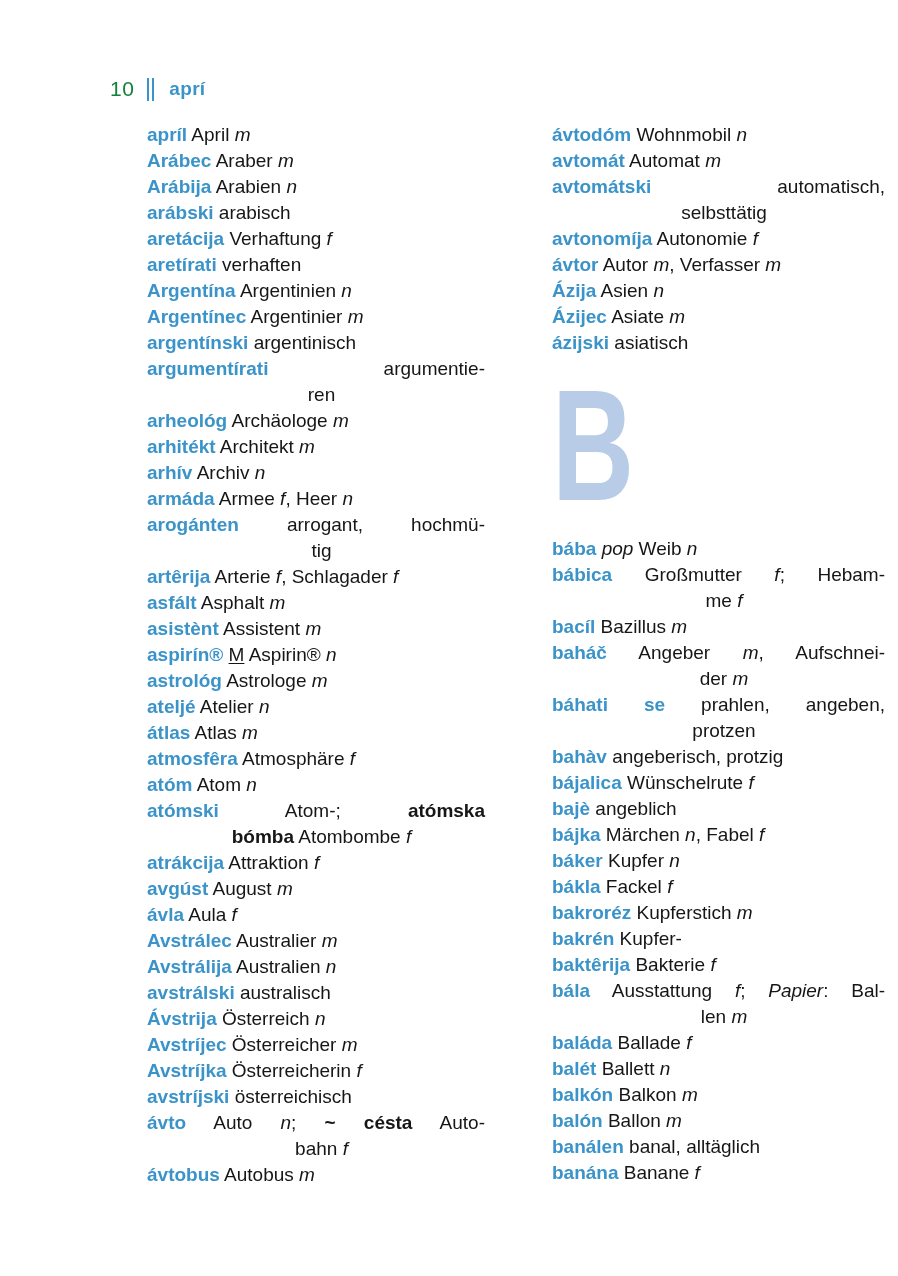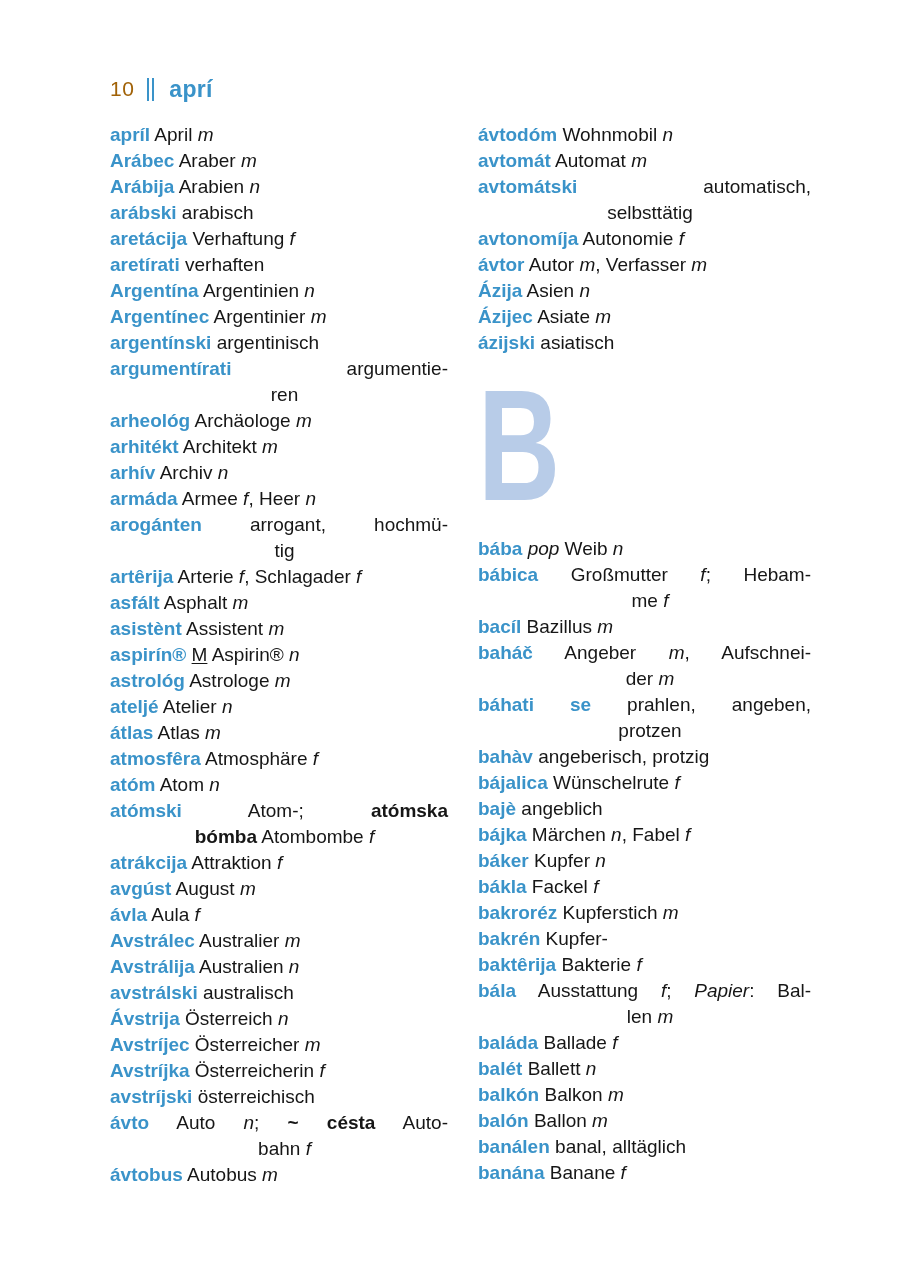--- a/index.html
+++ b/index.html
@@ -6,31 +6,31 @@
   body {
     width: 898px; height: 1276px; overflow: hidden;
     font-family: "Liberation Sans", sans-serif;
     color: #161616;
     -webkit-font-smoothing: antialiased;
   }
   .page { padding: 76px 0 0 110px; }
 
   
   .header { height: 26px; line-height: 26px; margin-bottom: 20px; display: flex; align-items: center; }
-  .page-num { font-size: 21px; color: #a16207; letter-spacing: 0.5px; }
+  .page-num { font-size: 21px; color: #15803d; letter-spacing: 0.5px; }
   .bars {
     display: inline-block; width: 3px; height: 23px;
     border-left: 2px solid #3a93c9; border-right: 2px solid #3a93c9;
     margin: 0 15px 0 13px;
   }
-  .guide { font-size: 23px; font-weight: bold; color: #3a93c9; letter-spacing: 0.3px; }
+  .guide { font-size: 19px; font-weight: bold; color: #3a93c9; letter-spacing: 0.3px; }
 
   
   .columns { display: flex; gap: 30px; }
-  .col { flex: none; }
+  .col { flex: none; margin-left: 37px; }
   .col-left  { width: 338px; }
   .col-right { width: 333px; }
 
   
   .entry { font-size: 19px; line-height: 26px; }
   .line { white-space: nowrap; }
   .line.j { white-space: normal; text-align: justify; text-align-last: justify; }
   .line.cont { padding-left: 11px; text-align: center; }
 
   .s-hw { color: #3a93c9; font-weight: bold; }

